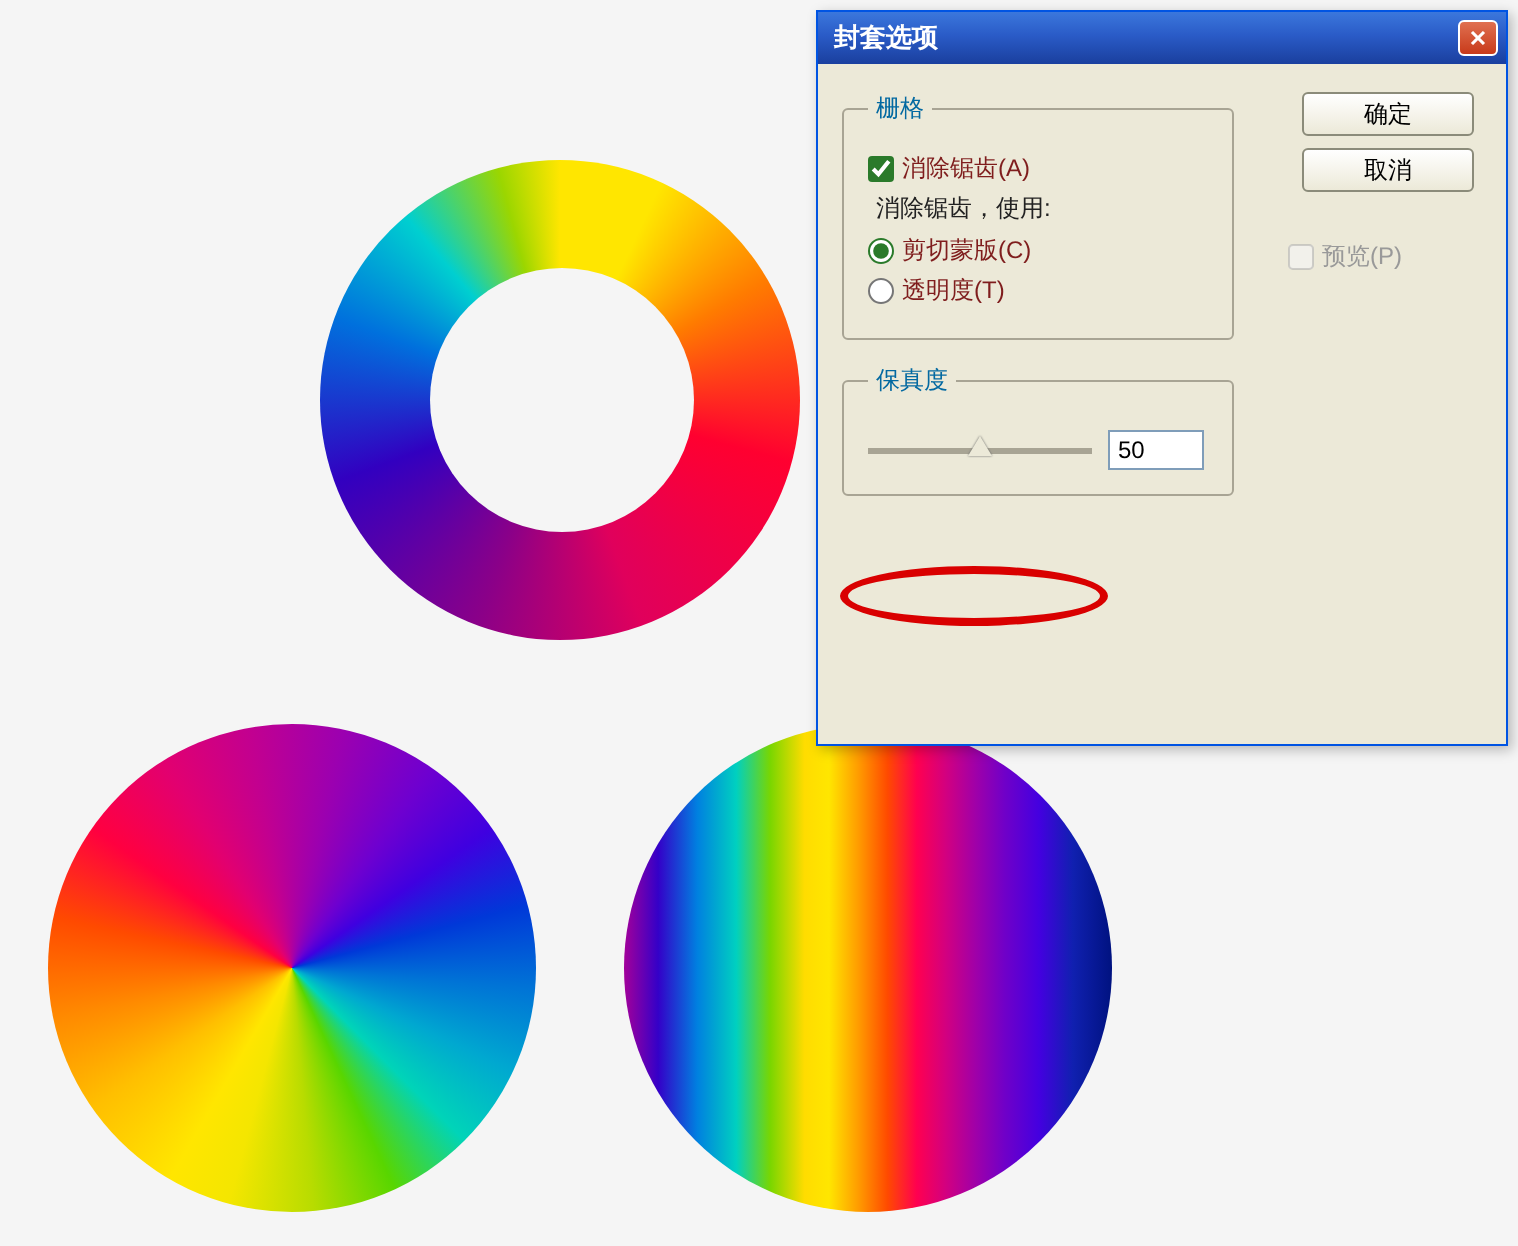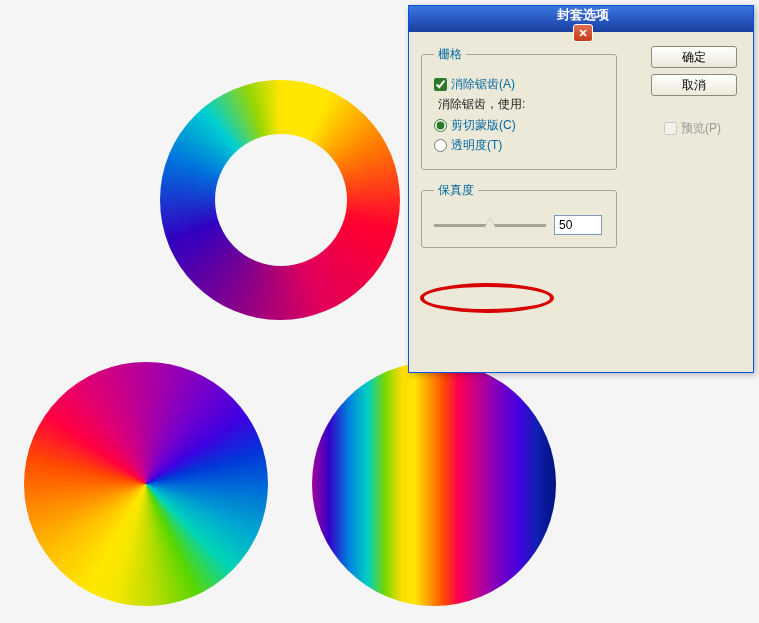--- a/index.html
+++ b/index.html
@@ -53,49 +53,49 @@
     .dialog {
       position: absolute; left: 408px; top: 5px;
       width: 346px; height: 368px;
       background: #ece9d8; border: 1px solid #0054e3;
       box-shadow: 2px 2px 6px rgba(0,0,0,0.25);
     }
     .titlebar {
       height: 26px;
       background: linear-gradient(to bottom, #3b77dc 0%, #2a5bc7 45%, #1a3f9e 100%);
       color: #fff; display: flex; align-items: center; justify-content: space-between;
-      padding: 0 4px 0 8px; font-size: 13px; font-weight: bold; flex-direction: column;
+      padding: 0 4px 0 8px; font-size: 13px; font-weight: bold;
     }
     .wincontrols { display: flex; gap: 2px; }
     .winbtn {
       width: 20px; height: 18px; border: 1px solid #fff;
       background: linear-gradient(to bottom,#e07050,#c83a1a);
       border-radius: 3px; display: flex; align-items: center; justify-content: center;
       color: #fff; font-size: 11px; font-family: Arial;
     }
     .dlg-body { position: relative; padding: 14px 12px; }
 
     fieldset {
       border: 1px solid #a8a494; border-radius: 3px;
       padding: 10px 12px 12px 12px; margin-bottom: 12px; width: 196px;
     }
     legend { padding: 0 4px; color: #0369a1; }
     .row { display: flex; align-items: center; margin: 3px 0; }
-    .row label { margin-left: 4px; color: #0369a1; }
+    .row label { margin-left: 4px; color: #7f1d1d; }
     .indent { margin-left: 4px; margin-top: 2px; margin-bottom: 4px; color: #222; }
     input[type=checkbox], input[type=radio] { width: 13px; height: 13px; accent-color: #2a7a2a; }
 
     .btn {
       position: absolute; right: 16px; width: 86px; height: 22px;
       background: linear-gradient(to bottom,#fff,#ece9d8);
       border: 1px solid #8b8b7a; border-radius: 3px; font-size: 12px;
       display: flex; align-items: center; justify-content: center; cursor: pointer;
     }
     .btn.ok { top: 14px; } .btn.cancel { top: 42px; }
-    .preview-chk { position: absolute; right: 32px; top: 88px; display: flex; align-items: center; }
+    .preview-chk { position: absolute; right: 52px; top: 88px; display: flex; align-items: center; }
     .preview-chk label { margin-left: 4px; color: #999; }
 
     .slider-wrap { display: flex; align-items: center; gap: 8px; margin-top: 6px; }
     .slider-track { position: relative; width: 112px; height: 3px; background: #a8a494; }
     .slider-thumb {
       position: absolute; top: -6px; left: 50%; transform: translateX(-50%);
       width: 0; height: 0; border-left: 6px solid transparent;
       border-right: 6px solid transparent; border-bottom: 10px solid #ece9d8;
       filter: drop-shadow(0 0 0.5px #666);
     }

